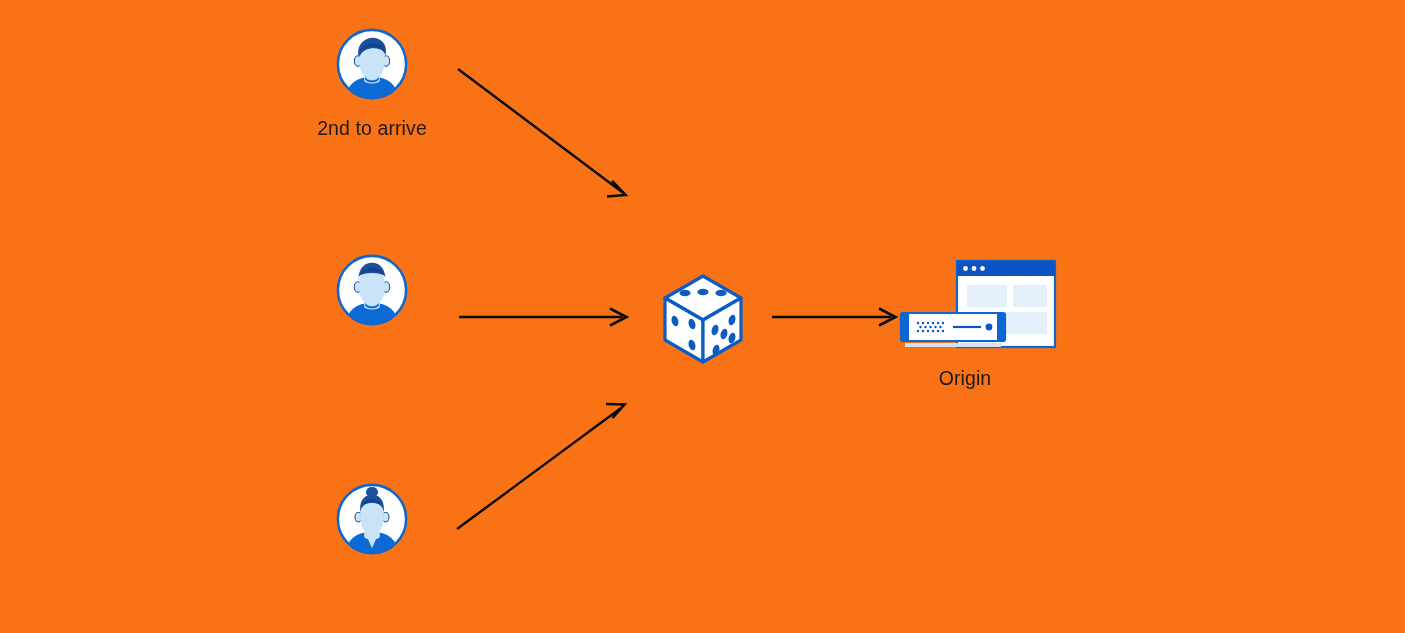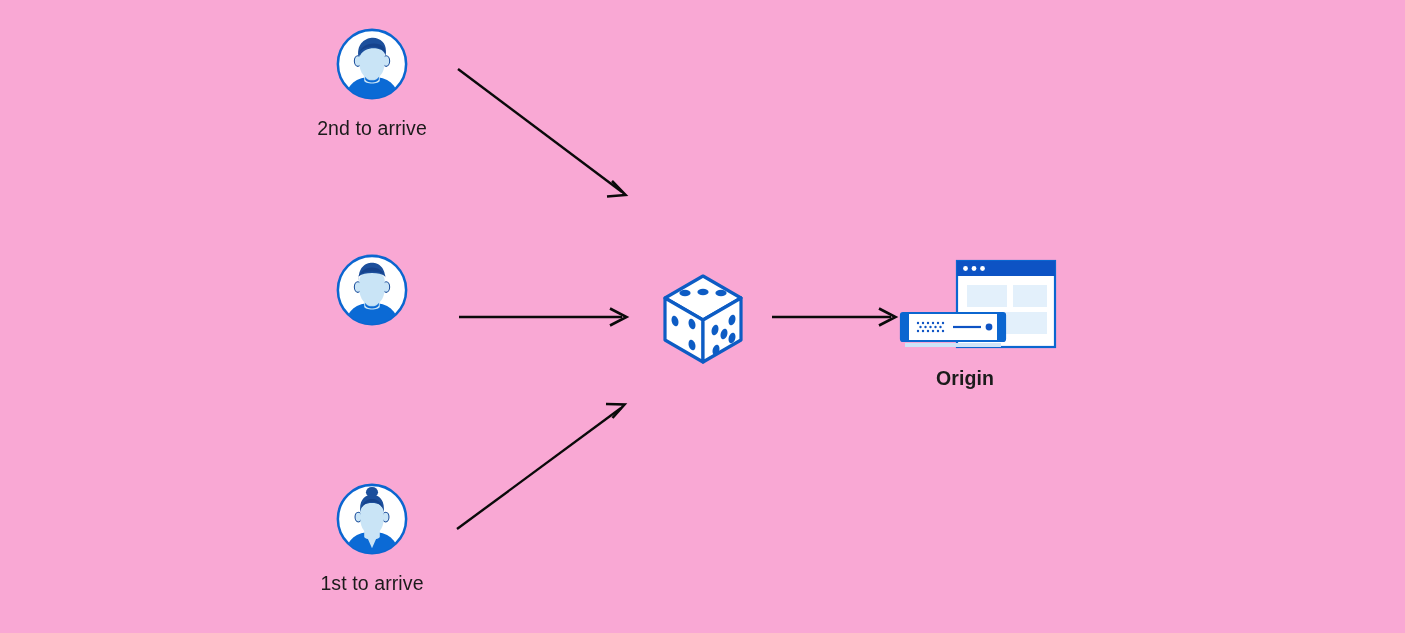--- a/index.html
+++ b/index.html
@@ -8,21 +8,21 @@
     background: #ffffff;
   }
   body {
     font-family: "Liberation Sans", sans-serif;
     -webkit-font-smoothing: antialiased;
   }
   #canvas {
     position: relative;
     width: 1405px;
     height: 633px;
-    background: #f9a8d4;
+    background: #f97316;
     overflow: hidden;
   }
   .node {
     position: absolute;
   }
   .avatar-node { width: 160px; }
   .avatar-wrap {
     width: 78px;
     height: 78px;
     margin: 0 auto;
@@ -159,21 +159,20 @@
           <ellipse cx="54" cy="38" rx="3.4" ry="5" fill="#c9e4f6" stroke="#1c4f9c" stroke-width="1.1"></ellipse>
           <path d="M 28 31 C 28 19 52 19 52 31 L 52 40 C 52 50 46 56 40 56 C 34 56 28 50 28 40 Z" fill="#c9e4f6"></path>
 
           <ellipse cx="40" cy="12.5" rx="6.2" ry="5.2" fill="#1c4f9c"></ellipse>
 
           <path d="M 28 33 C 26.5 20 33 15 40 15 C 47 15 53.5 20 52 33 C 51 26 47.5 23.5 40 23.5 C 32.5 23.5 29 26 28 33 Z" fill="#1c4f9c"></path>
           <path d="M 29 29 C 31 22 35 19.5 40 19.5 C 45 19.5 49 22 51 29 C 48 24.5 45 22.5 40 22.5 C 35 22.5 32 24.5 29 29 Z" fill="#15428c"></path>
         </g>
       </svg>
     </div>
-    <div class="node-label">1st to arrive</div>
   </div>
 
   <div class="node dice-node" style="left:648px; top:262px;">
     <div>
       <svg width="110" height="110" viewBox="0 0 110 110">
         <g stroke="#0d5cc4" stroke-width="3.2" stroke-linejoin="round" fill="#ffffff">
 
           <path d="M 55 14 L 93 36 L 55 58 L 17 36 Z"></path>
 
           <path d="M 17 36 L 55 58 L 55 100 L 17 78 Z"></path>
@@ -240,16 +239,16 @@
             <circle cx="33" cy="76" r="1.2"></circle>
               <circle cx="38" cy="76" r="1.2"></circle>
             <circle cx="43" cy="76" r="1.2"></circle>
               <circle cx="48" cy="76" r="1.2"></circle>
           </g>
           <line x1="58" y1="72" x2="86" y2="72" stroke="#0d53c4" stroke-width="2.2"></line>
           <circle cx="94" cy="72" r="3.4" fill="#0d53c4"></circle>
         </g>
       </svg>
     </div>
-    <div class="node-label" style="margin-top:12px;font-weight:bold;">Origin</div>
+    <div class="node-label" style="margin-top:12px;">Origin</div>
   </div>
 
 </div>
 
 </body></html>

